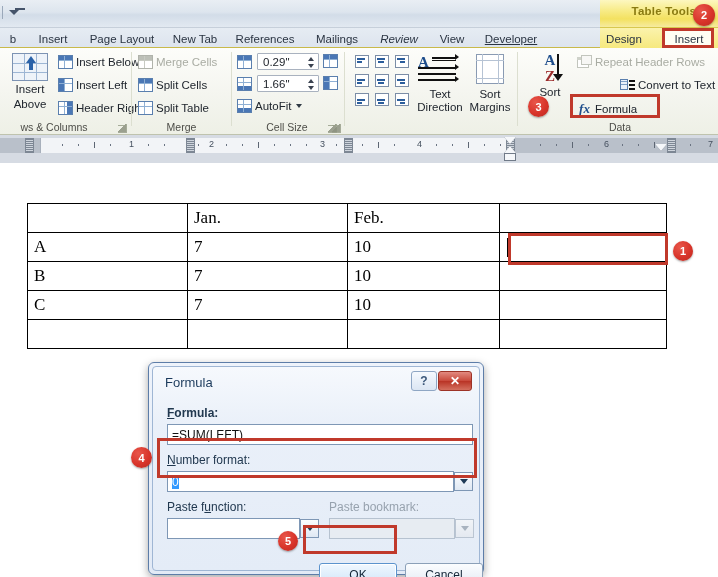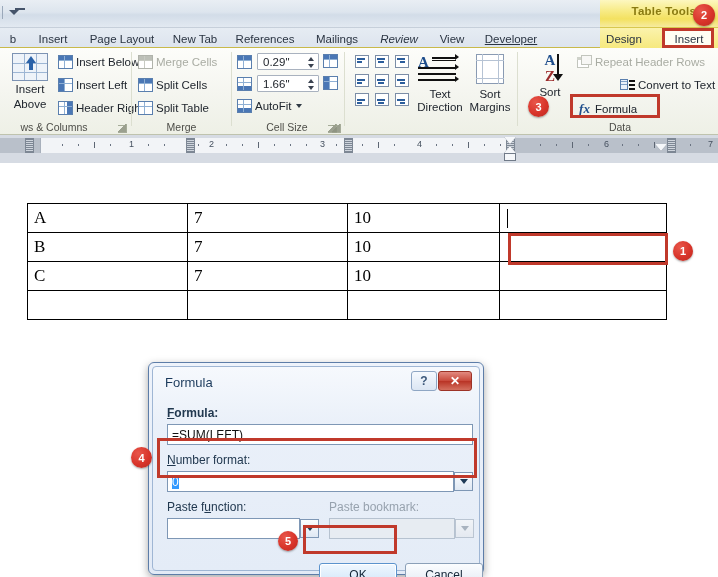--- a/index.html
+++ b/index.html
@@ -614,20 +614,26 @@
       <div class="indent-top" style="left:504px;top:-1px;"></div>
       <div class="indent-bottom" style="left:504px;top:8px;"></div>
       <div class="indent-box" style="left:504px;top:15px;"></div>
       <div class="indent-top" style="left:655px;top:6px;"></div>
     </div>
   </div>
 
   <div class="doc">
     <table class="wtable">
       <tbody>
+          <tr>
+        <td class="c0"></td>
+        <td class="c1">Jan.</td>
+        <td class="c2">Feb.</td>
+        <td class="c3"></td>
+      </tr>
       <tr>
         <td class="c0">A</td>
         <td class="c1">7</td>
         <td class="c2">10</td>
         <td class="c3"><span class="caret-bar"></span></td>
       </tr>
       <tr>
         <td class="c0">B</td>
         <td class="c1">7</td>
         <td class="c2">10</td>

